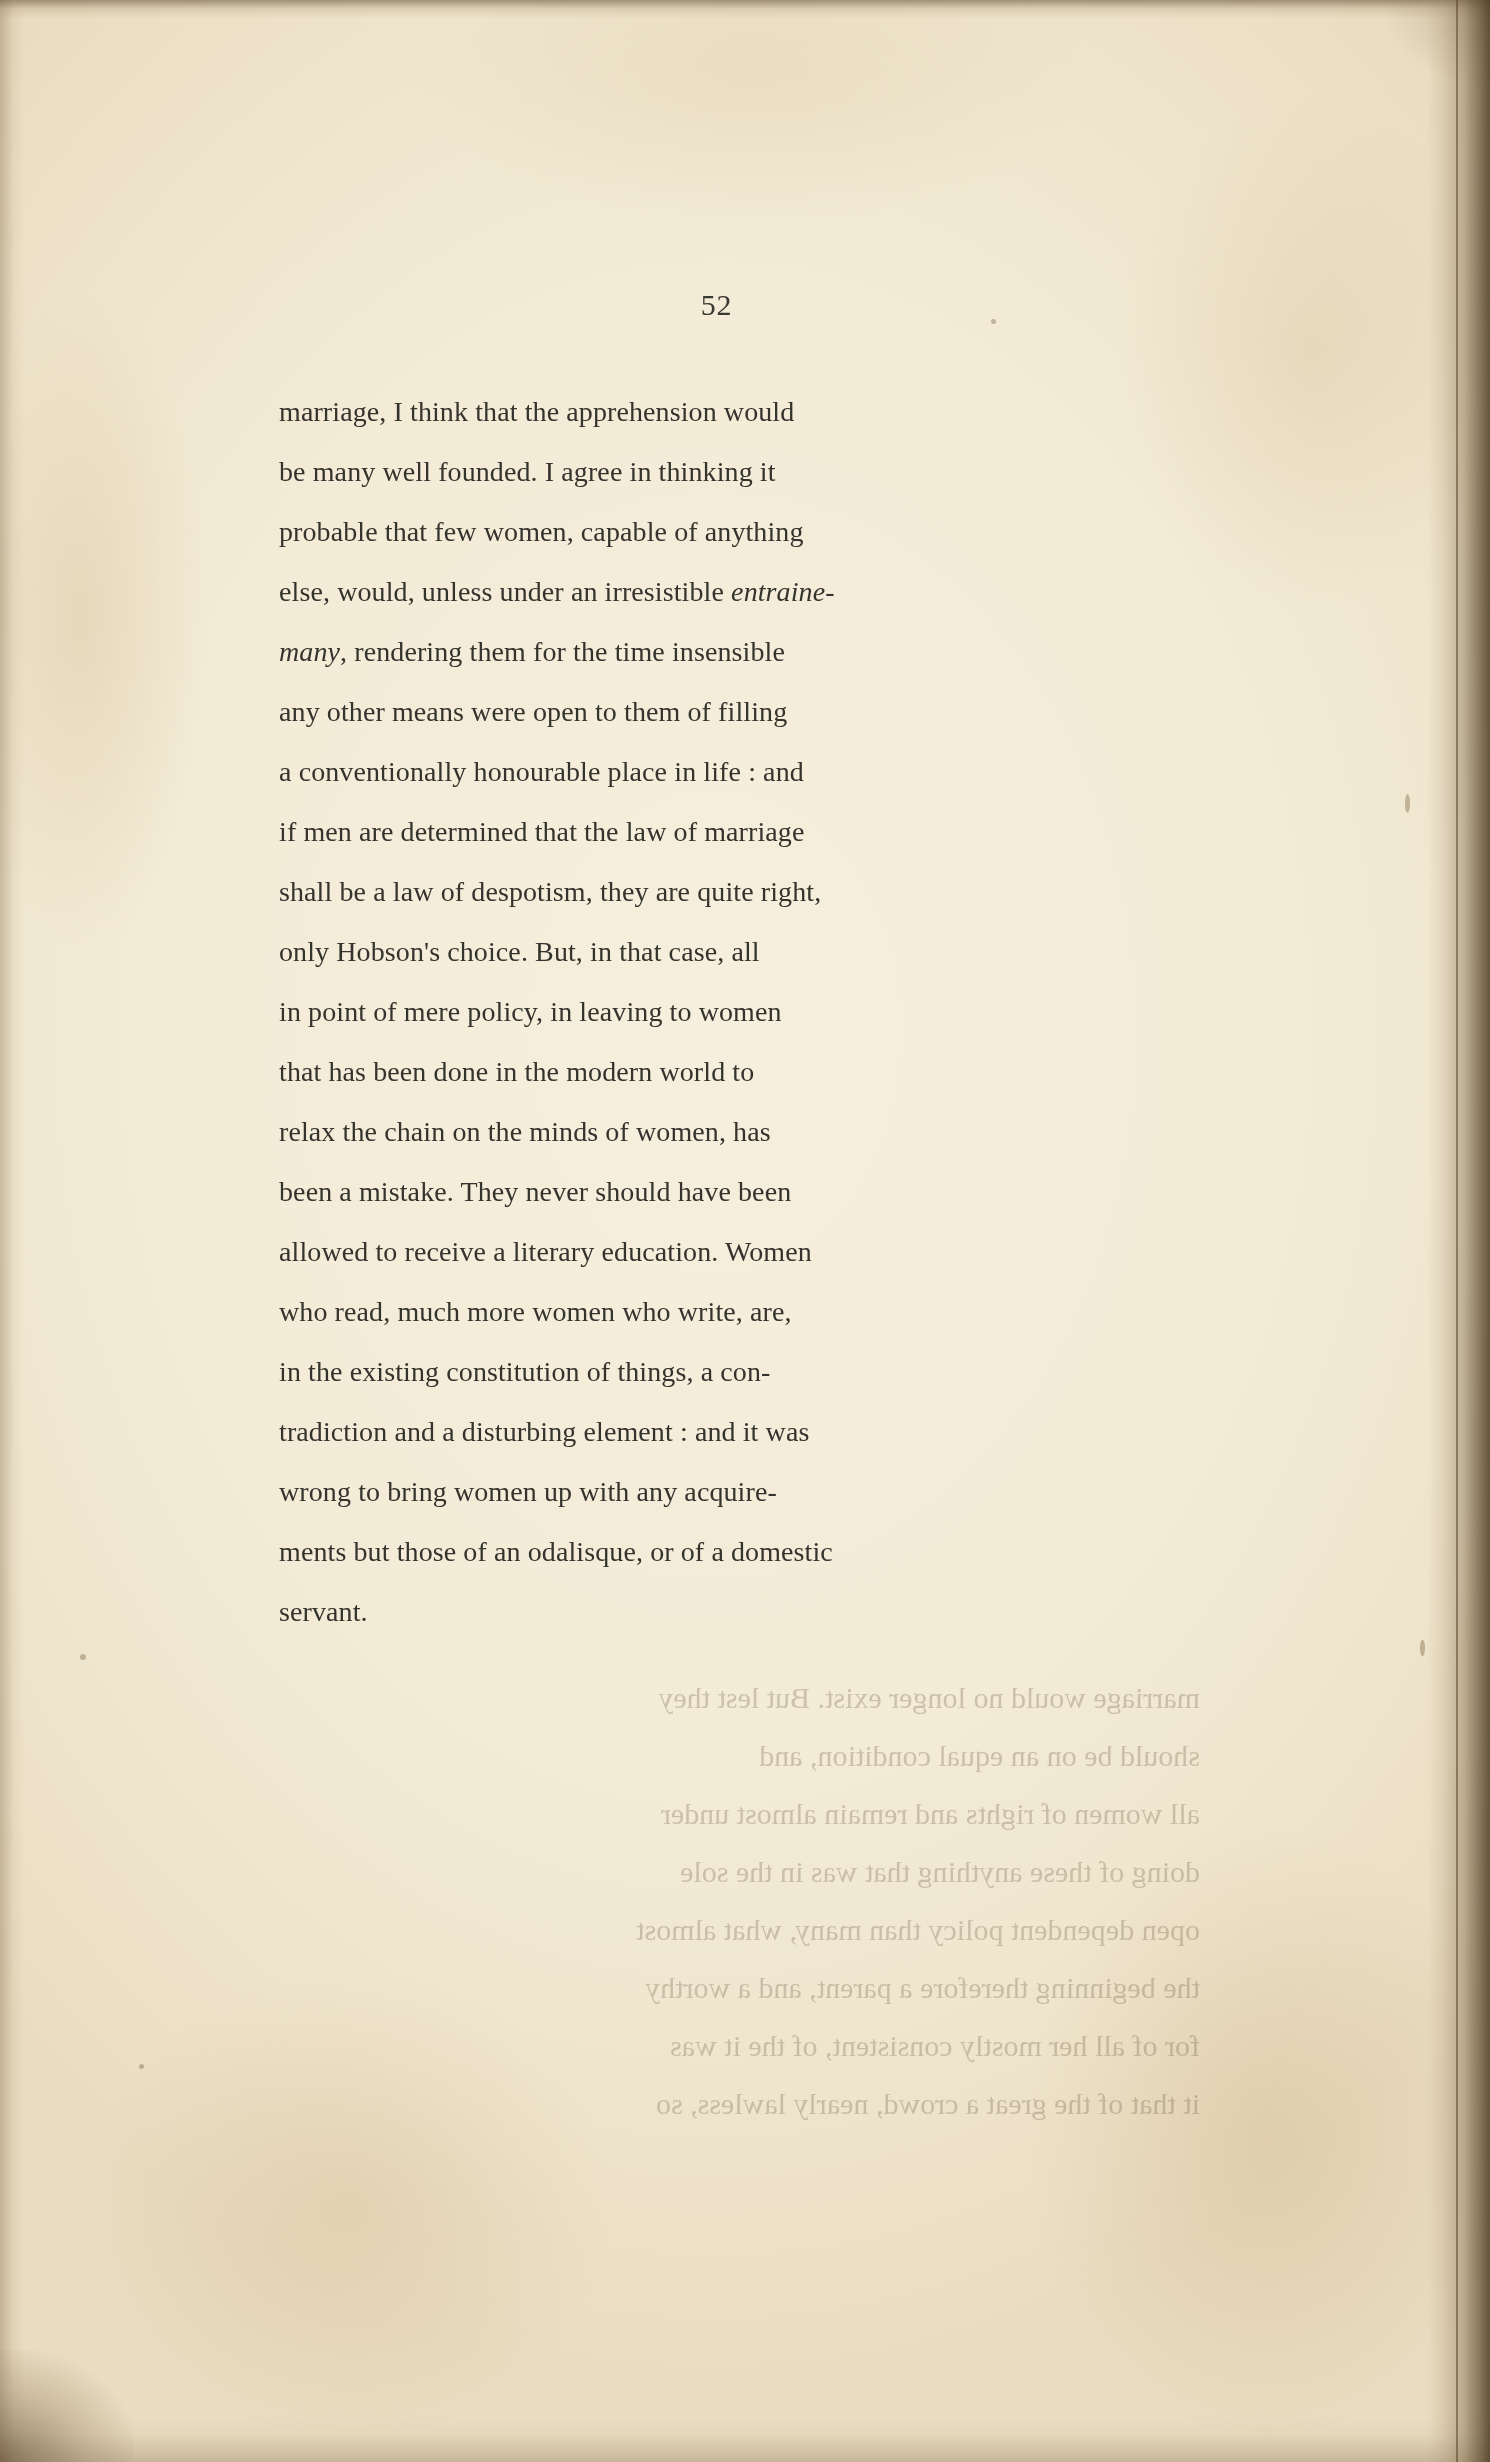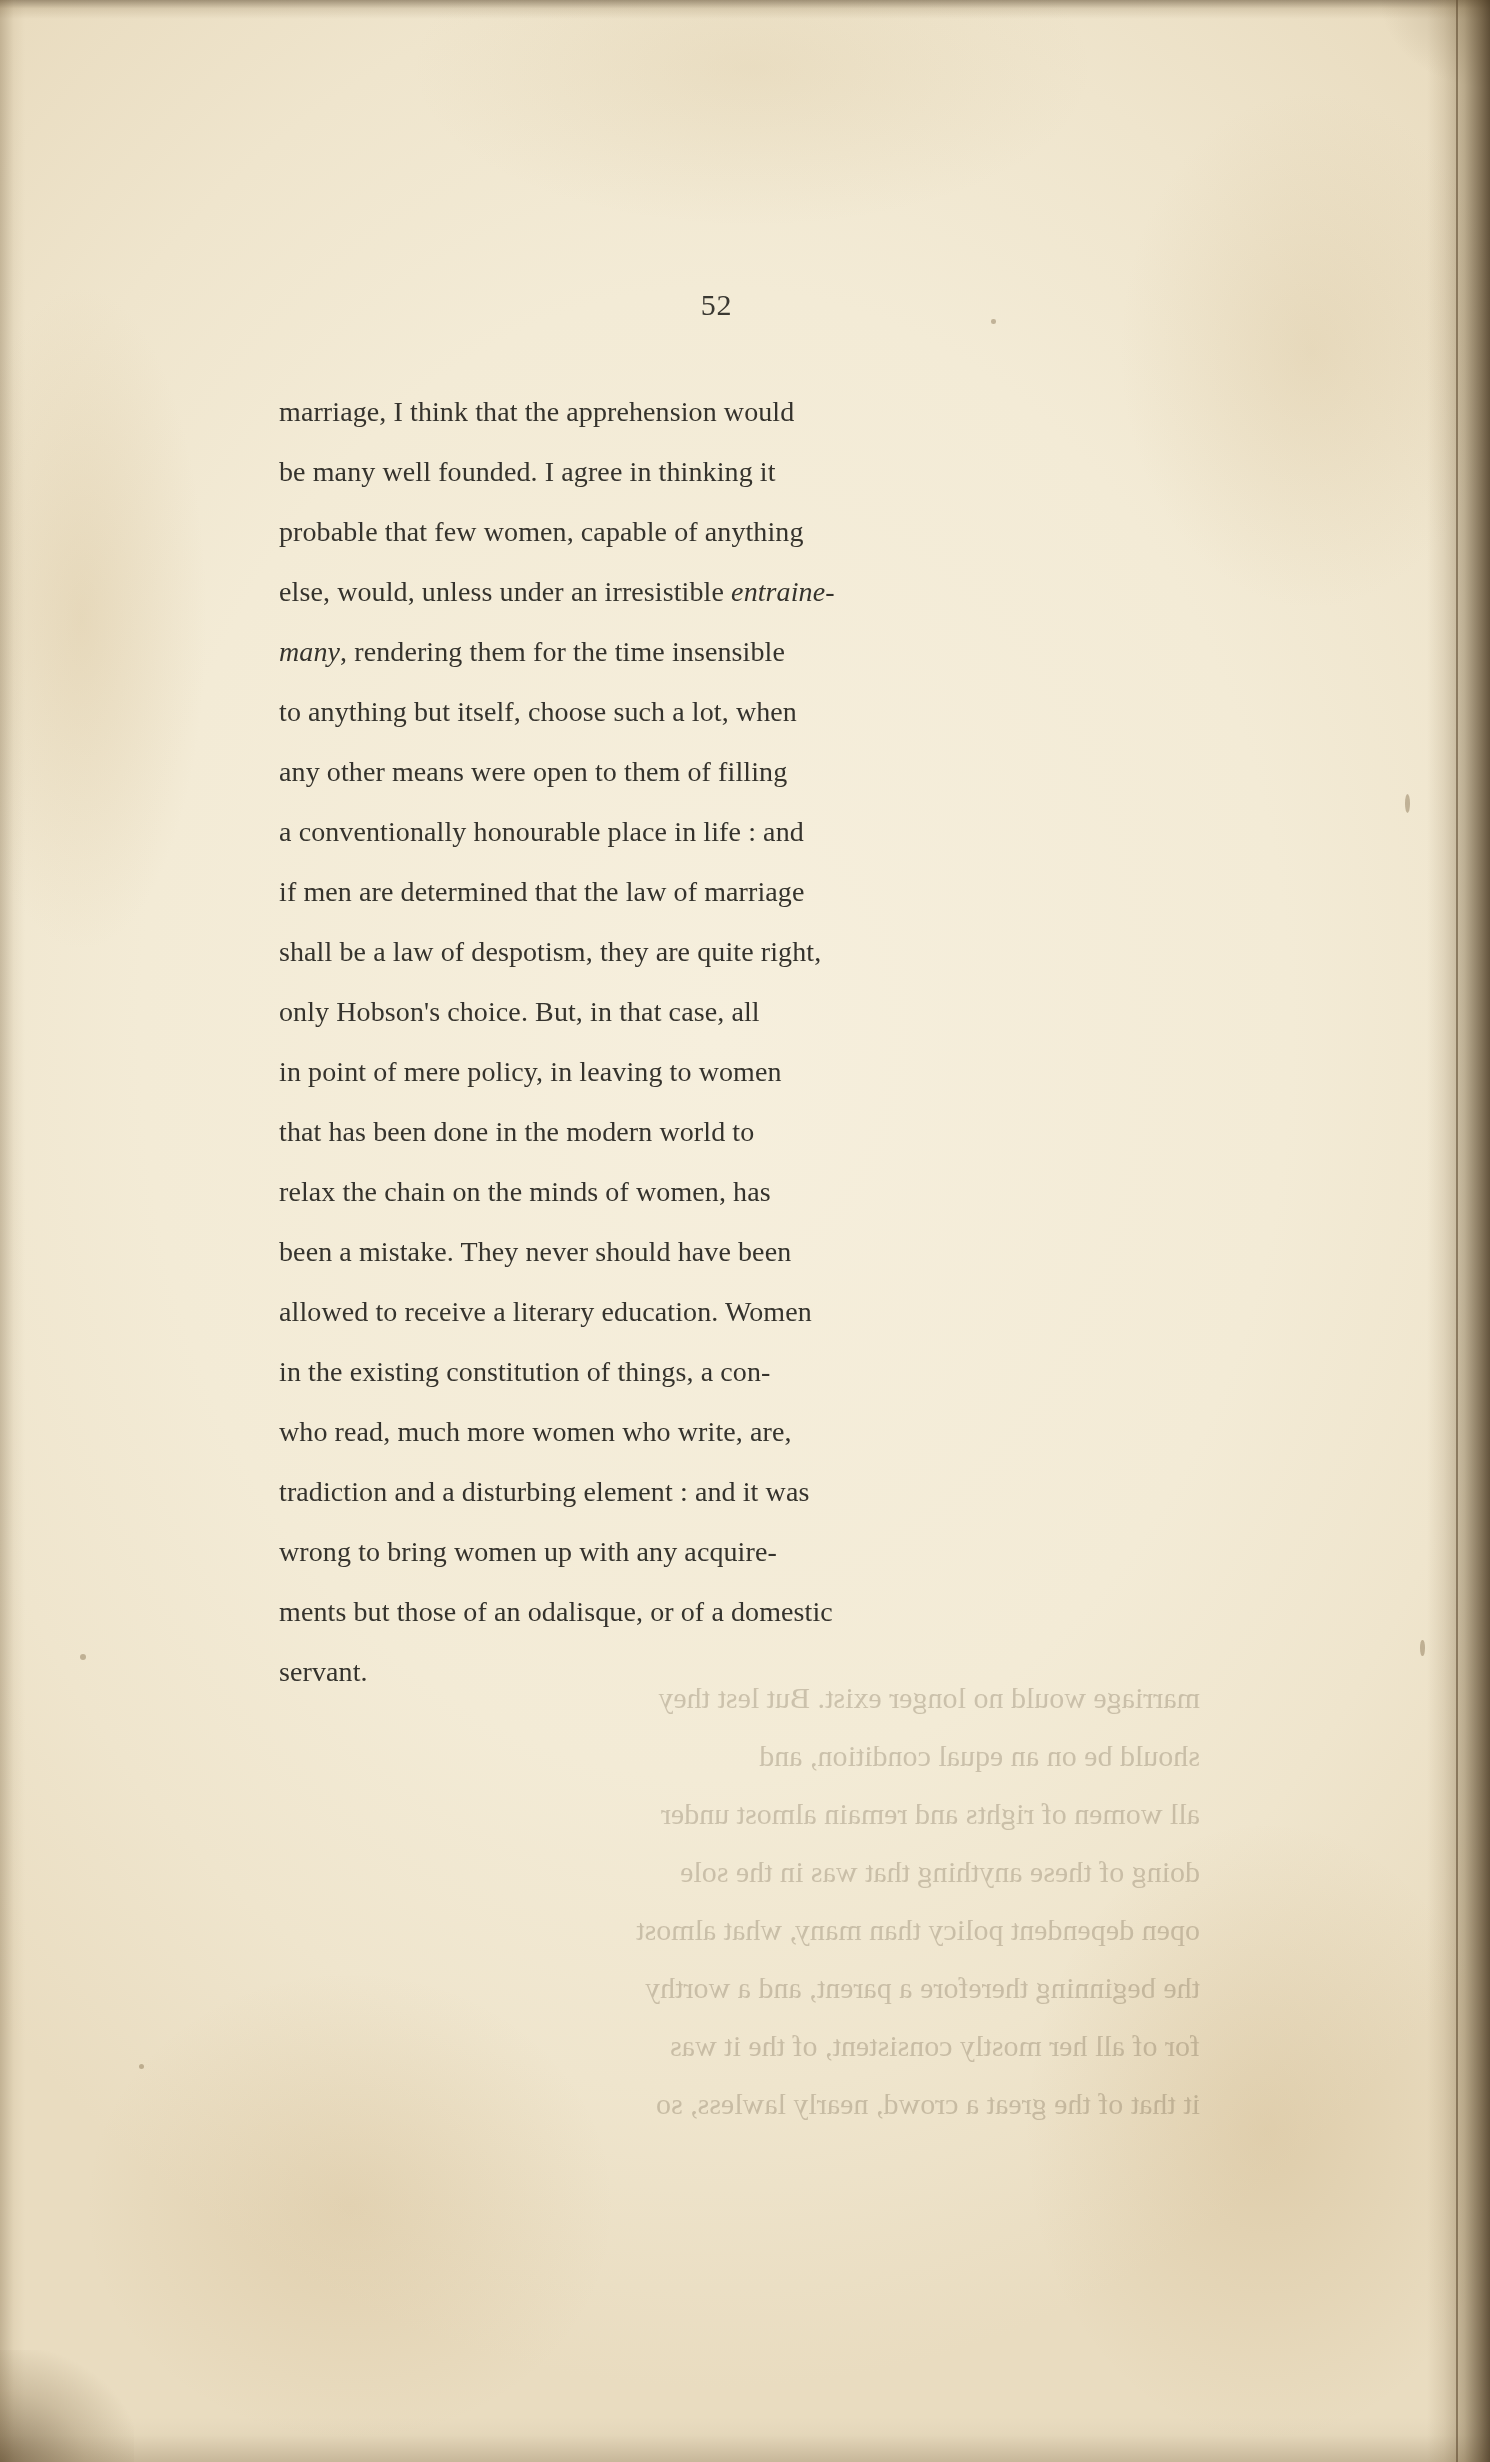--- a/index.html
+++ b/index.html
@@ -163,33 +163,32 @@
   </div>
 
   <div id="page-num">52</div>
 
   <div id="body-text">
     <span class="ln">marriage, I think that the apprehension would</span>
     <span class="ln">be many well founded.  I agree in thinking it</span>
     <span class="ln">probable that few women, capable of anything</span>
     <span class="ln"><span>else, would, unless under an irresistible </span><em>entraine-</em></span>
     <span class="ln"><em>many</em><span>, rendering them for the time insensible</span></span>
-    <span class="ln">to anything but itself, choose such a lot, when</span>
     <span class="ln">any other means were open to them of filling</span>
     <span class="ln">a conventionally honourable place in life : and</span>
     <span class="ln">if men are determined that the law of marriage</span>
     <span class="ln">shall be a law of despotism, they are quite right,</span>
     <span class="ln">only Hobson's choice.  But, in that case, all</span>
     <span class="ln">in point of mere policy, in leaving to women</span>
     <span class="ln">that has been done in the modern world to</span>
     <span class="ln">relax the chain on the minds of women, has</span>
     <span class="ln">been a mistake.  They never should have been</span>
     <span class="ln">allowed to receive a literary education.  Women</span>
+    <span class="ln">who read, much more women who write, are,</span>
     <span class="ln">in the existing constitution of things, a con-</span>
-    <span class="ln">who read, much more women who write, are,</span>
     <span class="ln">tradiction and a disturbing element : and it was</span>
     <span class="ln">wrong to bring women up with any acquire-</span>
     <span class="ln">ments but those of an odalisque, or of a domestic</span>
     <span class="ln">servant.</span>
   </div>
 
 </div>
 
 
 </body></html>

